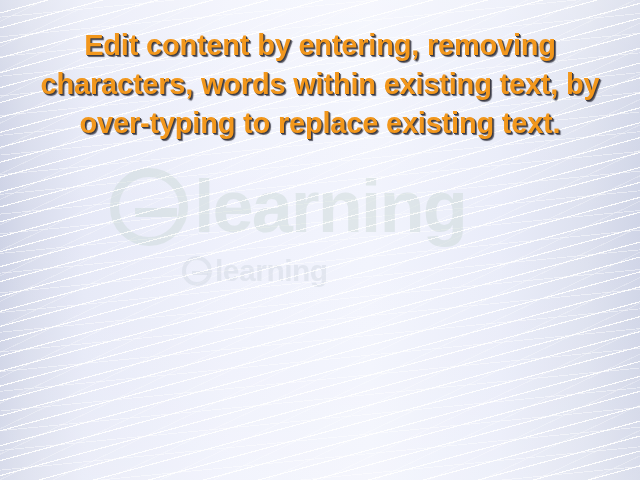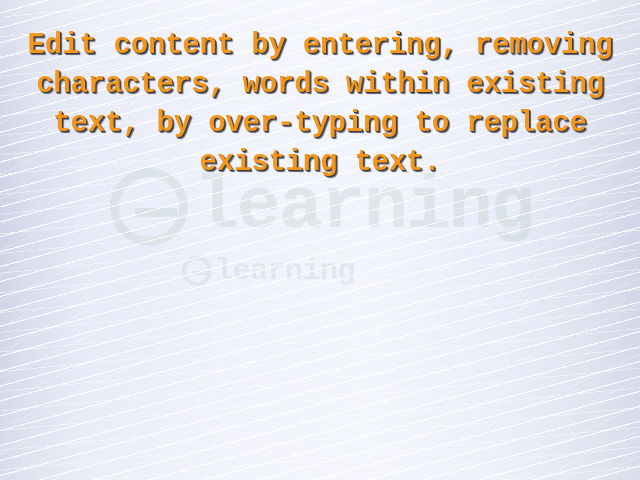--- a/index.html
+++ b/index.html
@@ -6,21 +6,21 @@
     margin: 0;
     padding: 0;
     background: #ffffff;
   }
 
   #slide {
     position: relative;
     width: 640px;
     height: 480px;
     overflow: hidden;
-    font-family: Liberation Mono, monospace;
+    font-family: Liberation Sans, sans-serif;
     
     background-color: #404040;
   }
 
   
 
   
   .bg-vignette-h {
     position: absolute;
     inset: 0;

